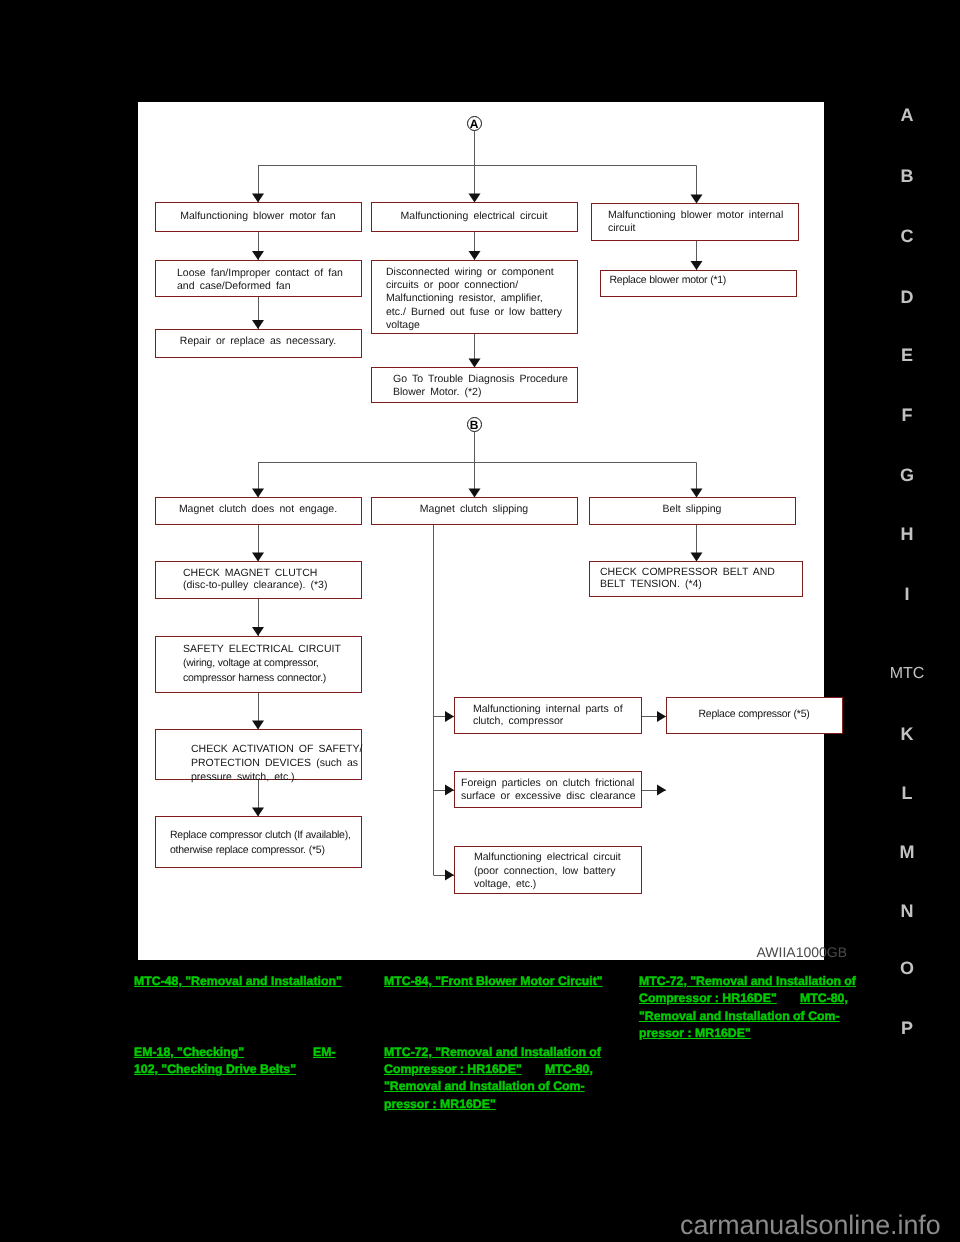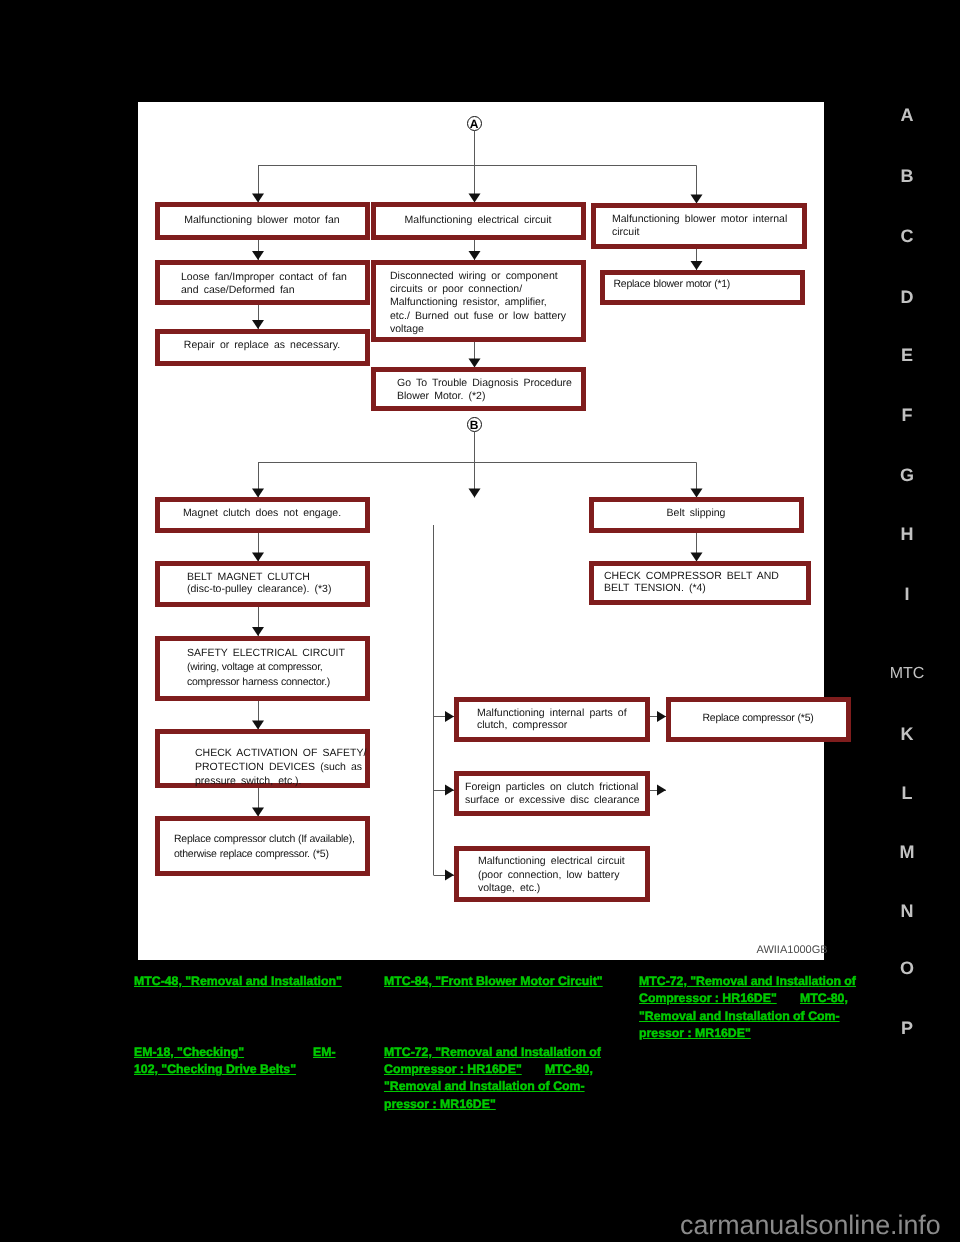--- a/index.html
+++ b/index.html
@@ -2,28 +2,28 @@
 <html><head>
 <meta charset="utf-8">
 <style>
   *{-webkit-font-smoothing:antialiased;}
   html,body{margin:0;padding:0;background:#000;}
   body{width:960px;height:1242px;position:relative;overflow:hidden;
        font-family:"Liberation Sans",sans-serif;-webkit-font-smoothing:antialiased;text-rendering:geometricPrecision;}
   #page{position:absolute;left:0;top:0;width:960px;height:1242px;background:#000;}
   #figure{position:absolute;left:138px;top:102px;width:686px;height:858px;background:#fff;}
   #conn{position:absolute;left:0;top:0;width:686px;height:858px;}
-  .box{position:absolute;border:5px solid #7f1d1d;background:#fff;box-sizing:content-box;}
+  .box{position:absolute;border:1px solid #7f1d1d;background:#fff;box-sizing:content-box;}
   .btx{position:absolute;color:#141414;font-size:10.5px;word-spacing:2.2px;white-space:nowrap;transform:translateZ(0);}
   .btx.tight,.btx .tight{word-spacing:0.3px;letter-spacing:-0.25px;}
   .box.cen .btx{text-align:center;}
   .circ{transform:translateZ(0);position:absolute;width:15px;height:15px;border:1.4px solid #111;border-radius:50%;
         background:#fff;box-sizing:border-box;color:#000;font-size:12px;font-weight:bold;
         text-align:center;line-height:15px;}
-  #code{transform:translateZ(0);position:absolute;color:#4a4a4a;font-size:11px;letter-spacing:0px;}
+  #code{transform:translateZ(0);position:absolute;color:#4a4a4a;font-size:14px;letter-spacing:0px;}
   .tab{transform:translateZ(0);position:absolute;color:#c2c2c2;font-size:18px;font-weight:bold;text-align:center;width:60px;line-height:18px;}
   .tab.mtc{font-size:16px;font-weight:normal;line-height:16px;}
   .lk{position:absolute;color:#00c000;font-weight:bold;}
   .lk span{text-decoration:underline;}
   #wm{transform:translateZ(0);position:absolute;color:#8a8a8a;font-size:26.8px;}
   .lkl{transform:translateZ(0);position:absolute;white-space:nowrap;font-size:12.3px;font-weight:bold;color:#00cc00;-webkit-text-stroke:0.45px #00cc00;text-decoration-thickness:1.5px;}
   .lkl span{text-decoration:underline;}
 </style>
 </head>
 <body>
@@ -124,28 +124,33 @@
         <div class="btx" style="top:4.6px;line-height:13.4px;left:21.5px;">
           <div class="">Go To Trouble Diagnosis Procedure</div>
           <div class="">Blower Motor. (*2)</div>
         </div>
       </div>
 <div class="box cen" style="left:16.5px;top:395px;width:205.0px;height:26px;">
         <div class="btx" style="top:5.0px;line-height:13px;left:0;right:0;">
           <div class="">Magnet clutch does not engage.</div>
         </div>
       </div>
+<div class="box cen" style="left:232.5px;top:395px;width:205.0px;height:26px;">
+        <div class="btx" style="top:5.0px;line-height:13px;left:0;right:0;">
+          <div class="">Magnet clutch slipping</div>
+        </div>
+      </div>
 <div class="box cen" style="left:450.5px;top:395px;width:205.0px;height:26px;">
         <div class="btx" style="top:5.0px;line-height:13px;left:0;right:0;">
           <div class="">Belt slipping</div>
         </div>
       </div>
 <div class="box" style="left:16.5px;top:459px;width:205.0px;height:35.5px;">
         <div class="btx" style="top:4.5px;line-height:12.5px;left:27.5px;">
-          <div class="">BELT MAGNET CLUTCH</div>
+          <div class="">CHECK MAGNET CLUTCH</div>
           <div class="">(disc-to-pulley clearance). (*3)</div>
         </div>
       </div>
 <div class="box" style="left:450.5px;top:459px;width:212.0px;height:33.5px;">
         <div class="btx" style="top:4.0px;line-height:12.4px;left:10.5px;">
           <div class="">CHECK COMPRESSOR BELT AND</div>
           <div class="">BELT TENSION. (*4)</div>
         </div>
       </div>
 <div class="box" style="left:16.5px;top:533.5px;width:205.0px;height:55.0px;">

